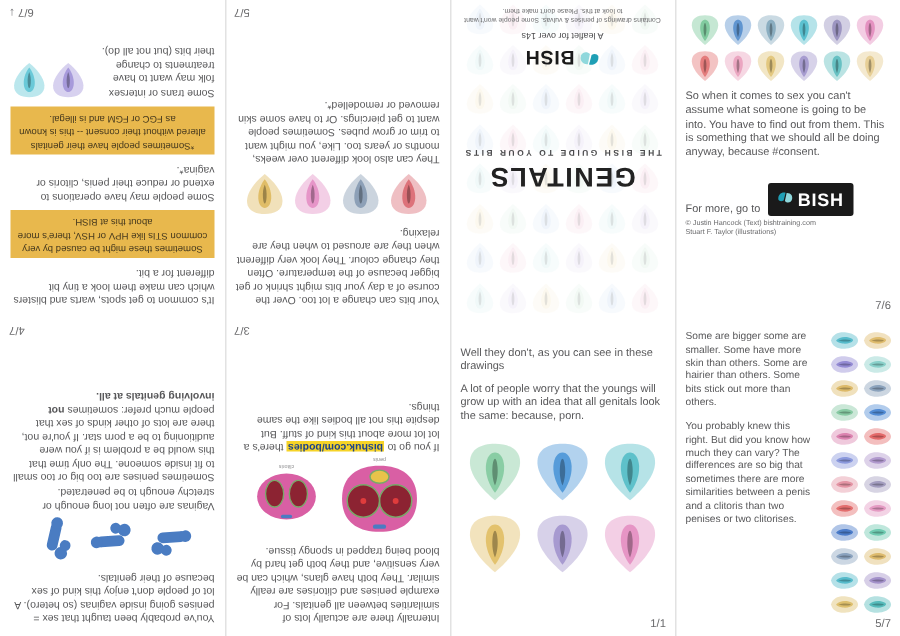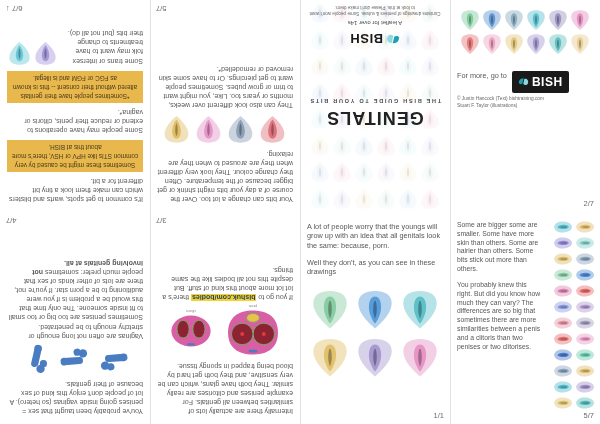--- a/index.html
+++ b/index.html
@@ -36,21 +36,21 @@
             letter-spacing:1.7px;color:#4a4a4c}
   .coverlogo{position:absolute;top:166px;left:0;right:0;display:flex;justify-content:center;
              align-items:center;gap:3px}
   .coverlogo .bishword{font-size:13px;font-weight:bold;color:#1a1a1a;letter-spacing:.5px}
   .tagline{position:absolute;top:186px;left:0;right:0;font-size:6px;color:#4a4a4c}
   .disclaimer{position:absolute;top:196px;left:8px;right:8px;font-size:4.6px;line-height:1.35;color:#6a6a6c}
   
   .bishbox{display:inline-flex;align-items:center;gap:3px;background:var(--logo-black,#1a1a1a);
            padding:3px 6px;border-radius:2px;height:22px}
   .bishbox .bishword{color:#fff;font-size:12px;font-weight:bold;letter-spacing:.5px}
-  .morerow{display:flex;align-items:flex-start;gap:5px;margin-top:16px}
+  .morerow{display:flex;align-items:flex-end;gap:5px;margin-top:16px}
   .credits{margin-top:3px;font-size:4.8px;line-height:1.4;color:#6a6a6c}
   
   .diagramrow{display:flex;justify-content:center;align-items:flex-start;gap:14px;margin:2px 0 2px 0}
   .diagcol{display:flex;flex-direction:column;align-items:center}
   .diaglabel{font-size:3.6px;color:#8a8a8c;margin-top:1px}
 </style>
 </head>
 <body>
 
 <div class="panel flip" style="left:0;top:0">
@@ -428,36 +428,37 @@
     <path d="M50 104 C29 87 7 62 6 39 C5 15 25 5 50 5 C75 5 95 15 94 39 C93 62 71 87 50 104Z" fill="#53b8ba" fill-opacity="0.4"></path>
     <path d="M50 91 C41 80 33 61 34 44 C35 28 42 20 50 20 C58 20 65 28 66 44 C67 61 59 80 50 91Z" fill="#53b8ba" fill-opacity="0.8"></path>
     <path d="M50 78 C46.5 70 44.5 58 45.5 46 C46.3 36 48 31 50 31 C52 31 53.7 36 54.5 46 C55.5 58 53.5 70 50 78Z" fill="#000" fill-opacity="0.3"></path>
         </svg>
         <svg width="20" height="22" viewBox="0 0 100 108">
     <path d="M50 104 C29 87 7 62 6 39 C5 15 25 5 50 5 C75 5 95 15 94 39 C93 62 71 87 50 104Z" fill="#e3c887" fill-opacity="0.4"></path>
     <path d="M50 91 C41 80 33 61 34 44 C35 28 42 20 50 20 C58 20 65 28 66 44 C67 61 59 80 50 91Z" fill="#e3c887" fill-opacity="0.8"></path>
     <path d="M50 78 C46.5 70 44.5 58 45.5 46 C46.3 36 48 31 50 31 C52 31 53.7 36 54.5 46 C55.5 58 53.5 70 50 78Z" fill="#000" fill-opacity="0.3"></path>
         </svg>
       </div>
+    <p class="body b73">So when it comes to sex you can't assume what someone is going to be into. You have to find out from them. This is something that we should all be doing anyway, because #consent.</p>
     <div class="morerow">
       <span class="body b73" style="margin:0">For more, go to</span>
       <span class="bishbox">
         <svg width="11" height="11" viewBox="0 0 100 100">
           <path d="M8 55 C4 25 28 8 52 14 L40 60 C28 68 14 66 8 55Z" style="fill:var(--logo-teal-dark)"></path>
           <path d="M58 16 C84 14 98 34 90 58 C82 76 60 78 48 64 Z" style="fill:var(--logo-teal-light)"></path>
         </svg>
         <span class="bishword">BISH</span>
       </span>
     </div>
     <div class="credits">
       <div>© Justin Hancock (Text) bishtraining.com</div>
       <div>Stuart F. Taylor (illustrations)</div>
     </div>
     <div class="pagenum">
-        <span>2/7</span>
+        <span>7/6</span>
       </div>
   </div>
 </div>
 
 <div class="panel flip" style="left:0;top:212px">
   <div class="pad">
     <p class="body">You've probably been taught that sex = penises going inside vaginas (so hetero). A lot of people don't enjoy this kind of sex because of their genitals.</p>
     <div class="doodlerow">
         <svg width="30" height="23" viewBox="0 0 100 75" style="transform:rotate(168deg)">
           <g fill="#4a7cc2">
@@ -519,22 +520,22 @@
     </div>
     <p class="body"><span>If you go to </span><span class="linkhl">bishuk.com/bodies</span><span> there's a lot lot more about this kind of stuff. But despite this not all bodies like the same things.</span></p>
     <div class="pagenum">
         <span>3/7</span>
       </div>
   </div>
 </div>
 
 <div class="panel" style="left:300px;top:212px">
   <div class="pad" style="padding-top:10px">
+    <p class="body b73" style="margin-top:8px">Well they don't, as you can see in these drawings</p>
     <p class="body b73">A lot of people worry that the youngs will grow up with an idea that all genitals look the same: because, porn.</p>
-    <p class="body b73" style="margin-top:8px">Well they don't, as you can see in these drawings</p>
     <div class="blobgrid g3">
         <svg width="38" height="41" viewBox="0 0 100 108">
     <path d="M50 104 C29 87 7 62 6 39 C5 15 25 5 50 5 C75 5 95 15 94 39 C93 62 71 87 50 104Z" fill="#79c697" fill-opacity="0.4"></path>
     <path d="M50 91 C41 80 33 61 34 44 C35 28 42 20 50 20 C58 20 65 28 66 44 C67 61 59 80 50 91Z" fill="#79c697" fill-opacity="0.8"></path>
     <path d="M50 78 C46.5 70 44.5 58 45.5 46 C46.3 36 48 31 50 31 C52 31 53.7 36 54.5 46 C55.5 58 53.5 70 50 78Z" fill="#000" fill-opacity="0.3"></path>
         </svg>
         <svg width="38" height="41" viewBox="0 0 100 108">
     <path d="M50 104 C29 87 7 62 6 39 C5 15 25 5 50 5 C75 5 95 15 94 39 C93 62 71 87 50 104Z" fill="#3f8fd4" fill-opacity="0.4"></path>
     <path d="M50 91 C41 80 33 61 34 44 C35 28 42 20 50 20 C58 20 65 28 66 44 C67 61 59 80 50 91Z" fill="#3f8fd4" fill-opacity="0.8"></path>
     <path d="M50 78 C46.5 70 44.5 58 45.5 46 C46.3 36 48 31 50 31 C52 31 53.7 36 54.5 46 C55.5 58 53.5 70 50 78Z" fill="#000" fill-opacity="0.3"></path>

